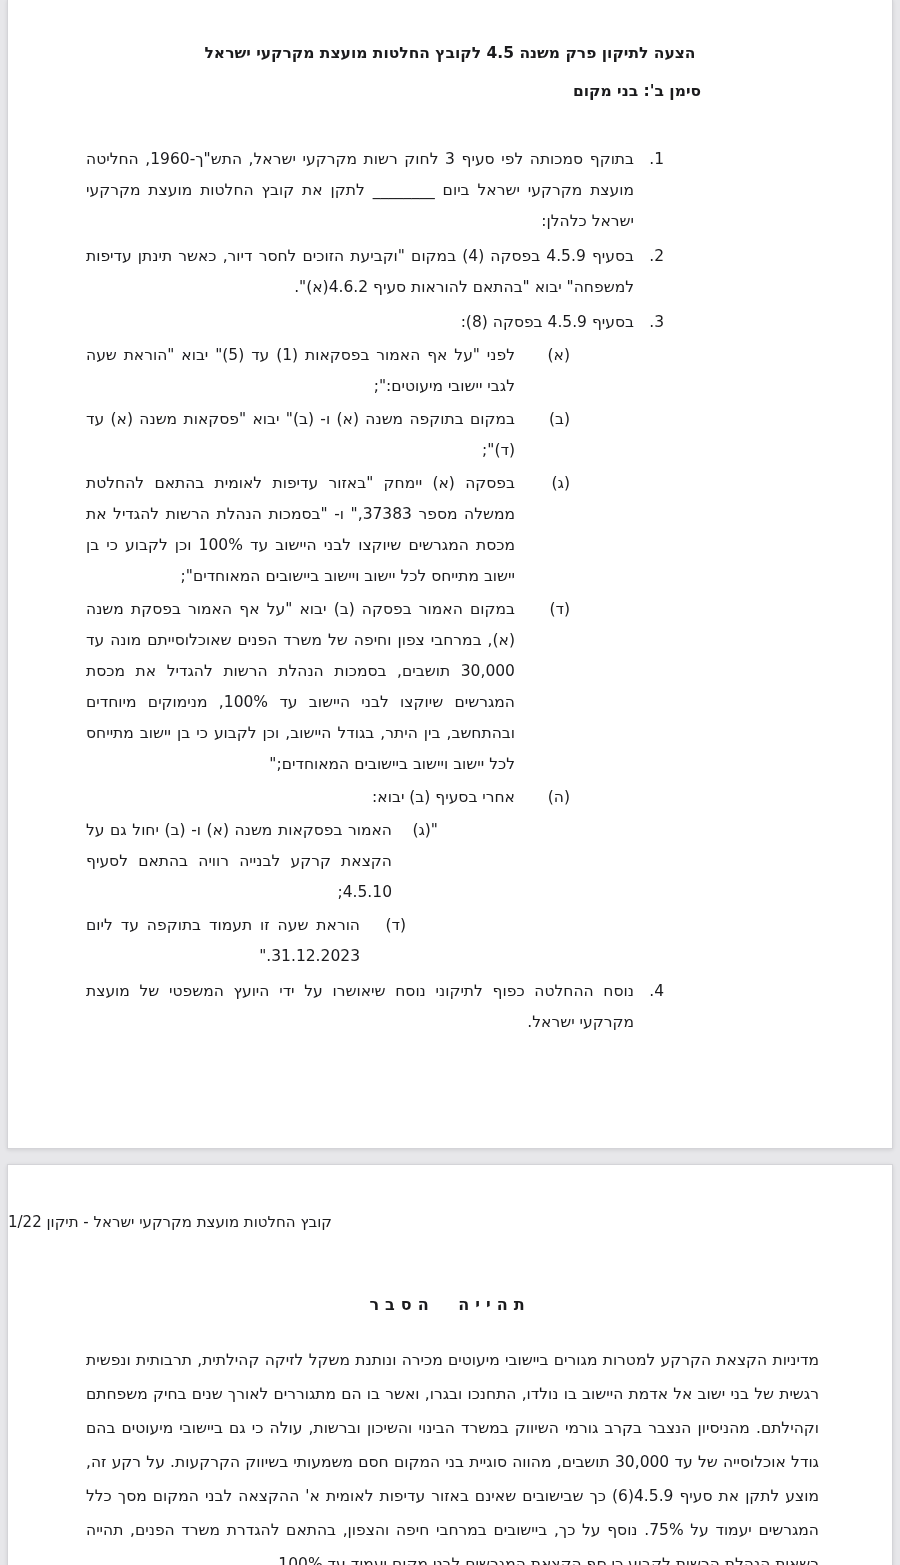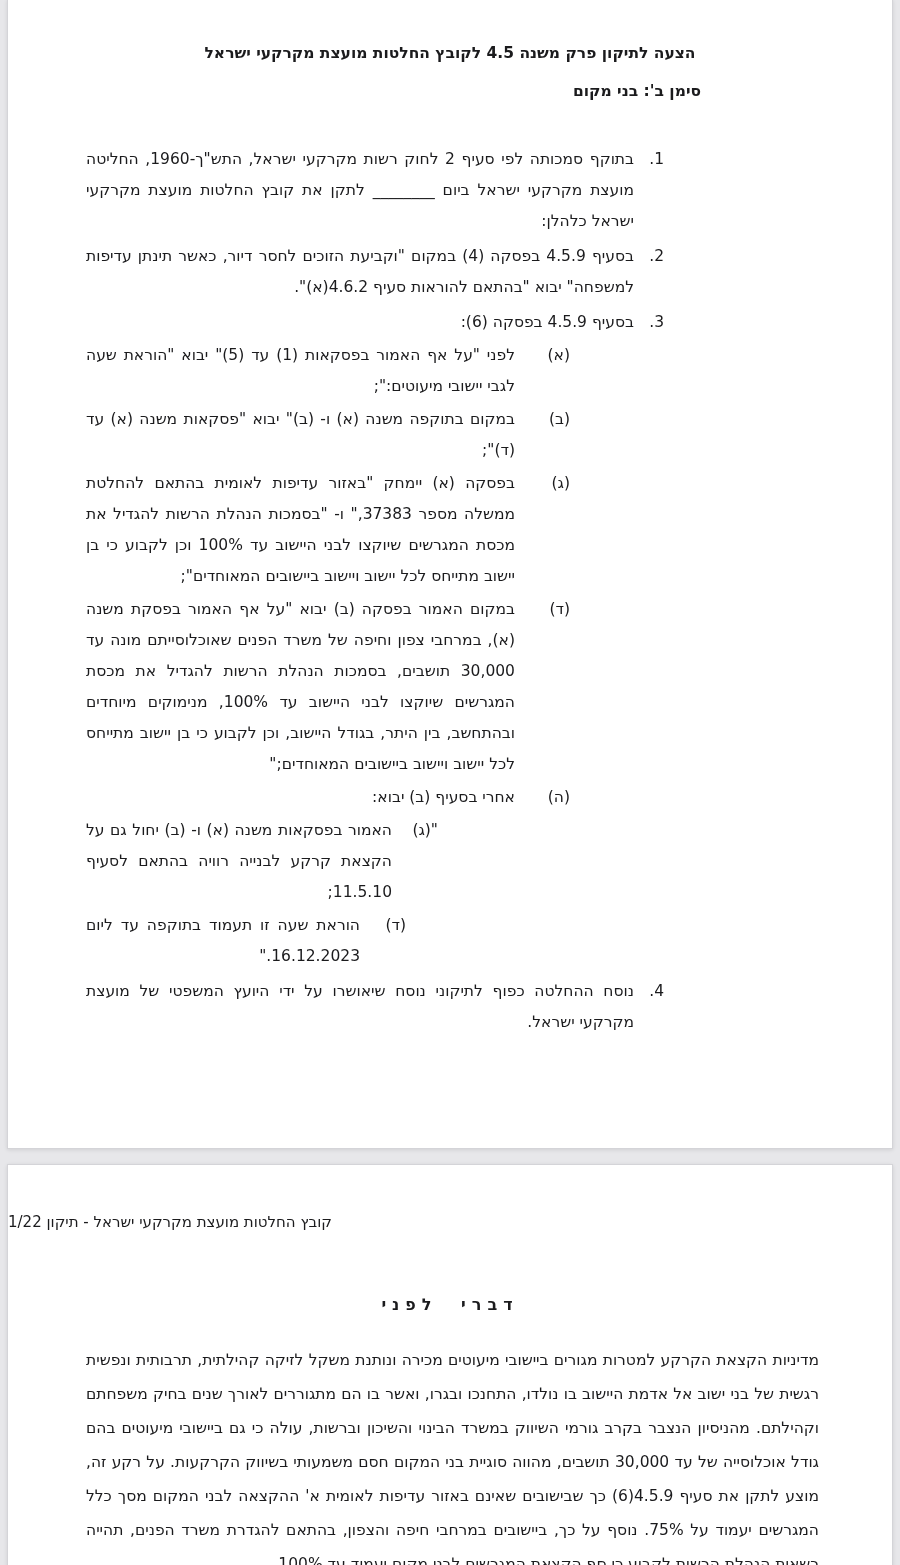--- a/index.html
+++ b/index.html
@@ -61,35 +61,35 @@
 
   <div class="page page1">
     <div class="doc-title">הצעה לתיקון פרק משנה 4.5 לקובץ החלטות מועצת מקרקעי ישראל</div>
     <div class="doc-subtitle">סימן ב': בני מקום</div>
 
     <div class="list">
 
       <div class="item">
         <span class="num">1.</span>
         <div class="txt">
-          <div class="par">בתוקף סמכותה לפי סעיף 2 לחוק רשות מקרקעי ישראל, התש"ך-1960, החליטה מועצת מקרקעי ישראל ביום ________ לתקן את קובץ החלטות מועצת מקרקעי ישראל כלהלן:</div>
+          <div class="par">בתוקף סמכותה לפי סעיף 3 לחוק רשות מקרקעי ישראל, התש"ך-1960, החליטה מועצת מקרקעי ישראל ביום ________ לתקן את קובץ החלטות מועצת מקרקעי ישראל כלהלן:</div>
         </div>
       </div>
 
       <div class="item">
         <span class="num">2.</span>
         <div class="txt">
           <div class="par">בסעיף 4.5.9 בפסקה (4) במקום "וקביעת הזוכים לחסר דיור, כאשר תינתן עדיפות למשפחה" יבוא "בהתאם להוראות סעיף 4.6.2(א)".</div>
         </div>
       </div>
 
       <div class="item">
         <span class="num">3.</span>
         <div class="txt">
-          <div class="par">בסעיף 4.5.9 בפסקה (6):</div>
+          <div class="par">בסעיף 4.5.9 בפסקה (8):</div>
 
           <div class="sub">
             <span class="m">(א)</span>
             <div class="stxt">לפני "על אף האמור בפסקאות (1) עד (5)" יבוא "הוראת שעה לגבי יישובי מיעוטים:";</div>
           </div>
 
           <div class="sub">
             <span class="m">(ב)</span>
             <div class="stxt">במקום בתוקפה משנה (א) ו- (ב)" יבוא "פסקאות משנה (א) עד (ד)";</div>
           </div>
@@ -104,42 +104,42 @@
             <div class="stxt">במקום האמור בפסקה (ב) יבוא "על אף האמור בפסקת משנה (א), במרחבי צפון וחיפה של משרד הפנים שאוכלוסייתם מונה עד 30,000 תושבים, בסמכות הנהלת הרשות להגדיל את מכסת המגרשים שיוקצו לבני היישוב עד 100%, מנימוקים מיוחדים ובהתחשב, בין היתר, בגודל היישוב, וכן לקבוע כי בן יישוב מתייחס לכל יישוב ויישוב ביישובים המאוחדים;"</div>
           </div>
 
           <div class="sub">
             <span class="m">(ה)</span>
             <div class="stxt">אחרי בסעיף (ב) יבוא:</div>
           </div>
 
           <div class="sub nested">
             <span class="m">"(ג)</span>
-            <div class="stxt">האמור בפסקאות משנה (א) ו- (ב) יחול גם על הקצאת קרקע לבנייה רוויה בהתאם לסעיף 11.5.10;</div>
+            <div class="stxt">האמור בפסקאות משנה (א) ו- (ב) יחול גם על הקצאת קרקע לבנייה רוויה בהתאם לסעיף 4.5.10;</div>
           </div>
 
           <div class="sub nested2">
             <span class="m">(ד)</span>
-            <div class="stxt">הוראת שעה זו תעמוד בתוקפה עד ליום 16.12.2023."</div>
+            <div class="stxt">הוראת שעה זו תעמוד בתוקפה עד ליום 31.12.2023."</div>
           </div>
 
         </div>
       </div>
 
       <div class="item">
         <span class="num">4.</span>
         <div class="txt">
           <div class="par">נוסח ההחלטה כפוף לתיקוני נוסח שיאושרו על ידי היועץ המשפטי של מועצת מקרקעי ישראל.</div>
         </div>
       </div>
 
     </div>
   </div>
 
   <div class="page-gap"></div>
 
   <div class="page page2">
     <div class="running-header">קובץ החלטות מועצת מקרקעי ישראל - תיקון 1/22</div>
-    <div class="explain-heading">דברי לפני</div>
+    <div class="explain-heading">תהייה הסבר</div>
     <div class="explain-paragraph">מדיניות הקצאת הקרקע למטרות מגורים ביישובי מיעוטים מכירה ונותנת משקל לזיקה קהילתית, תרבותית ונפשית רגשית של בני ישוב אל אדמת היישוב בו נולדו, התחנכו ובגרו, ואשר בו הם מתגוררים לאורך שנים בחיק משפחתם וקהילתם. מהניסיון הנצבר בקרב גורמי השיווק במשרד הבינוי והשיכון וברשות, עולה כי גם ביישובי מיעוטים בהם גודל אוכלוסייה של עד 30,000 תושבים, מהווה סוגיית בני המקום חסם משמעותי בשיווק הקרקעות. על רקע זה, מוצע לתקן את סעיף 4.5.9(6) כך שבישובים שאינם באזור עדיפות לאומית א' ההקצאה לבני המקום מסך כלל המגרשים יעמוד על 75%. נוסף על כך, ביישובים במרחבי חיפה והצפון, בהתאם להגדרת משרד הפנים, תהייה רשאית הנהלת הרשות לקבוע כי סף הקצאת המגרשים לבני מקום יעמוד עד 100%.</div>
   </div>
 
 </div>
 
 </body></html>

